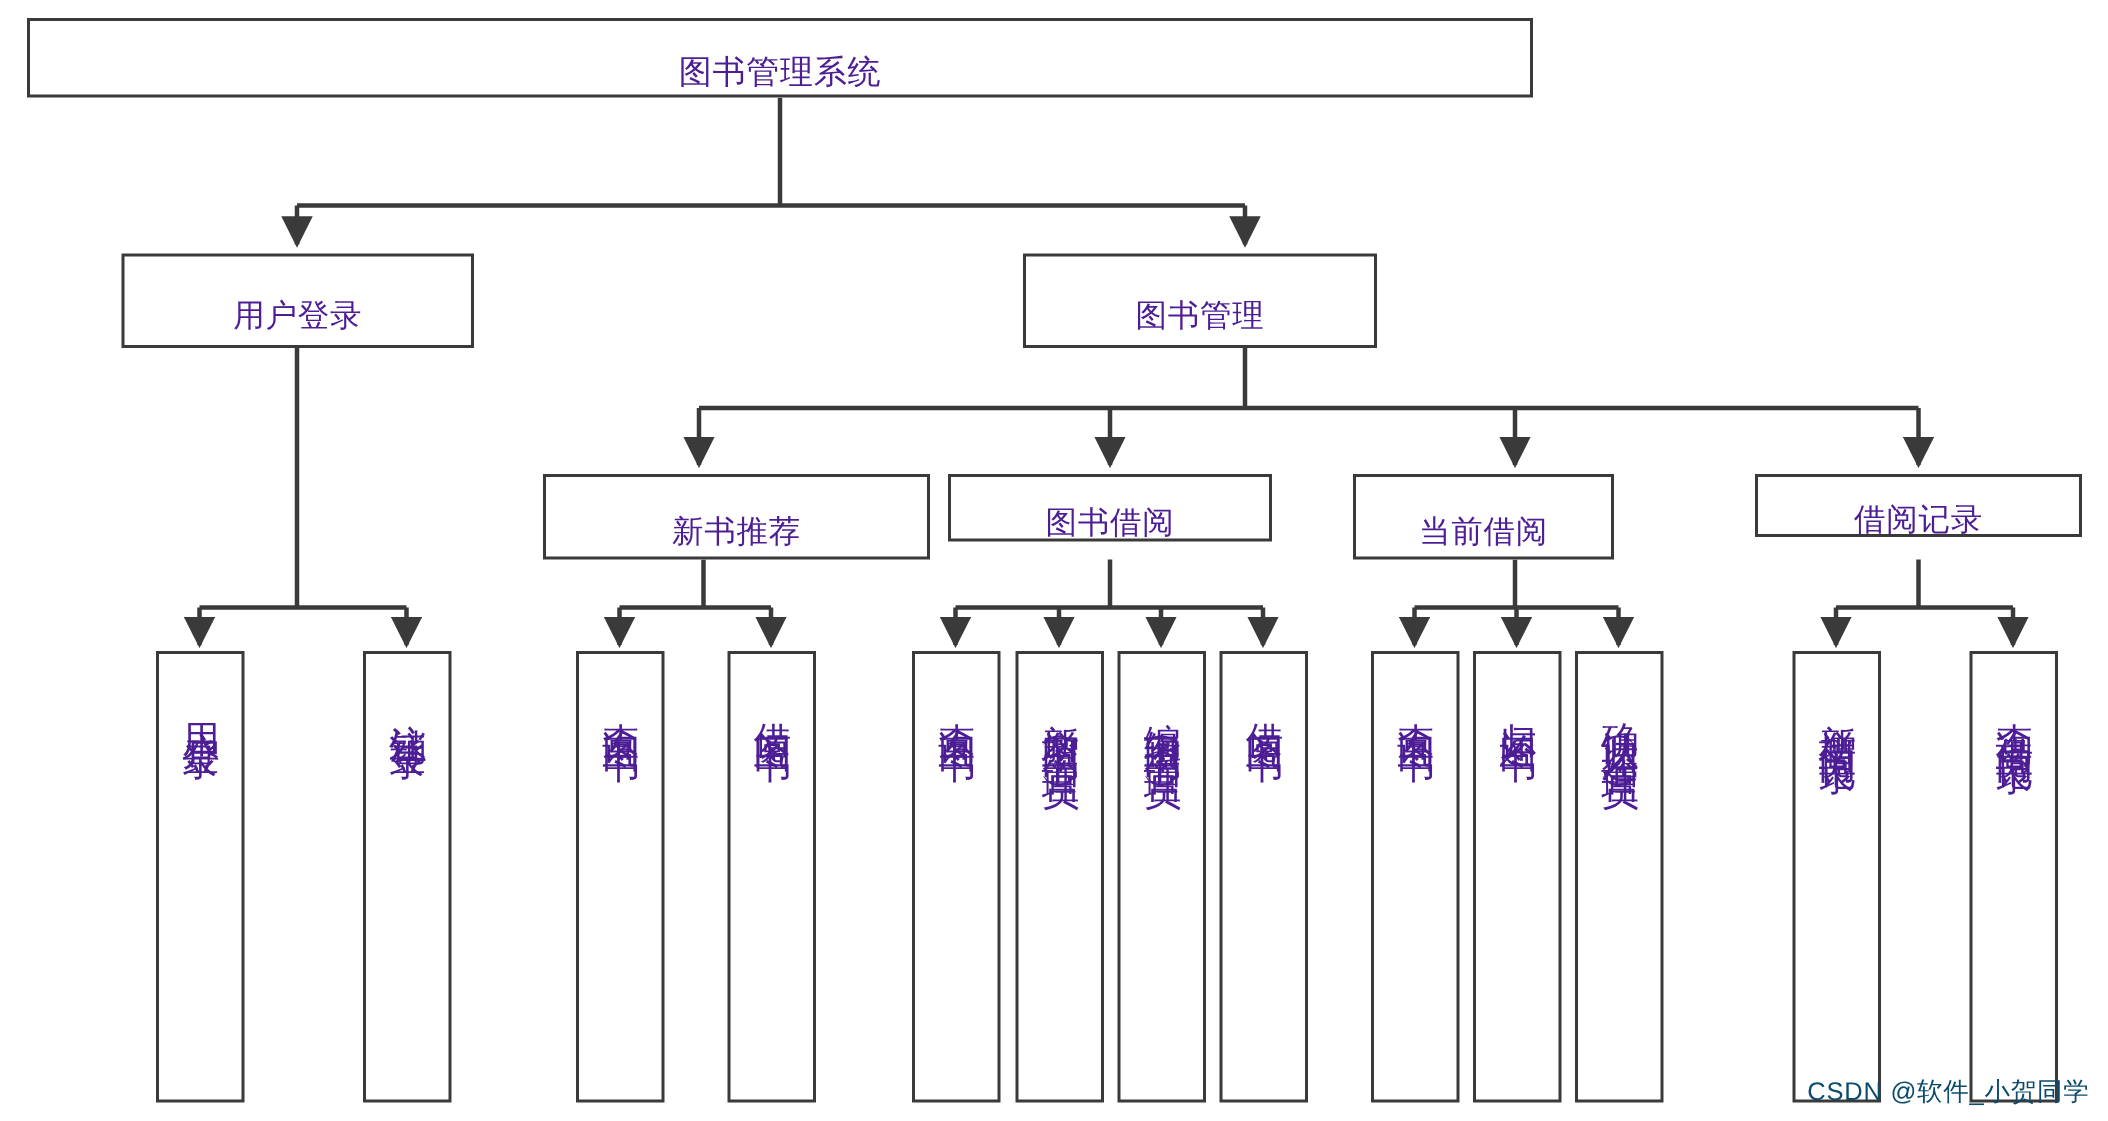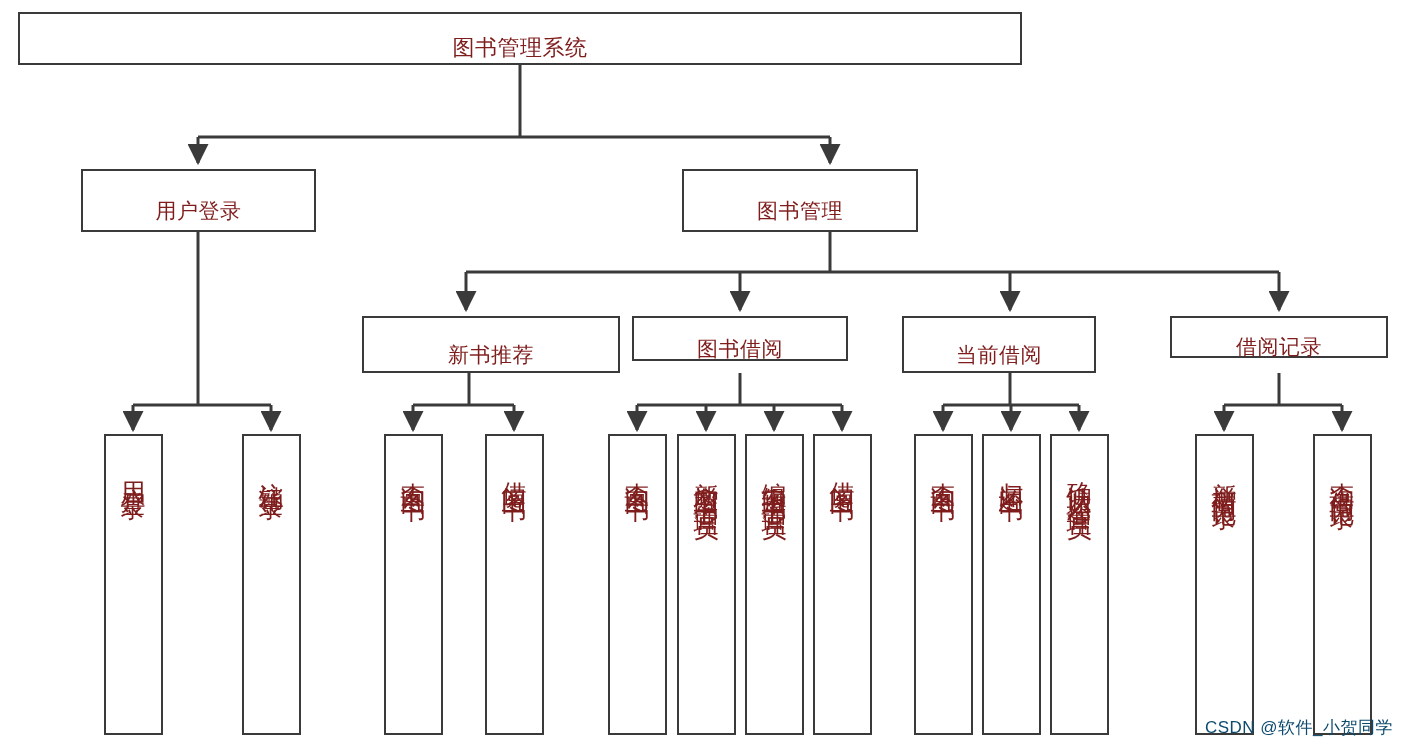--- a/index.html
+++ b/index.html
@@ -29,21 +29,21 @@
     border: 2px solid #3a3a3a;
     display: flex;
     align-items: center;
     justify-content: center;
     color: #1a1a1a;
   }
   .node .label {
     display: block;
     text-align: center;
     line-height: 1.12;
-    color: #7f1d1d;
+    color: #4c1d95;
     margin-top: 20px;
   }
   .node.horizontal .label {
     font-size: 21px;
     letter-spacing: 0.5px;
   }
   .node.vertical {
     align-items: flex-start;
     justify-content: center;
     padding-top: 6px;
@@ -133,21 +133,21 @@
   <div class="node horizontal" style="left:682px; top:169px; width:236px; height:63px;">
     <span class="label">图书管理</span>
   </div>
 
   <div class="node horizontal" style="left:362px; top:316px; width:258px; height:57px;">
     <span class="label">新书推荐</span>
   </div>
   <div class="node horizontal" style="left:632px; top:316px; width:216px; height:45px;">
     <span class="label">图书借阅</span>
   </div>
-  <div class="node horizontal" style="left:902px; top:316px; width:194px; height:57px;">
+  <div class="node horizontal" style="left:902px; top:316px; width:174px; height:57px;">
     <span class="label">当前借阅</span>
   </div>
   <div class="node horizontal" style="left:1170px; top:316px; width:218px; height:42px;">
     <span class="label">借阅记录</span>
   </div>
 
   <div class="node vertical" style="left:104px; top:434px; width:59px; height:301px;">
     <span class="label">用户登录</span>
   </div>
   <div class="node vertical" style="left:242px; top:434px; width:59px; height:301px;">

